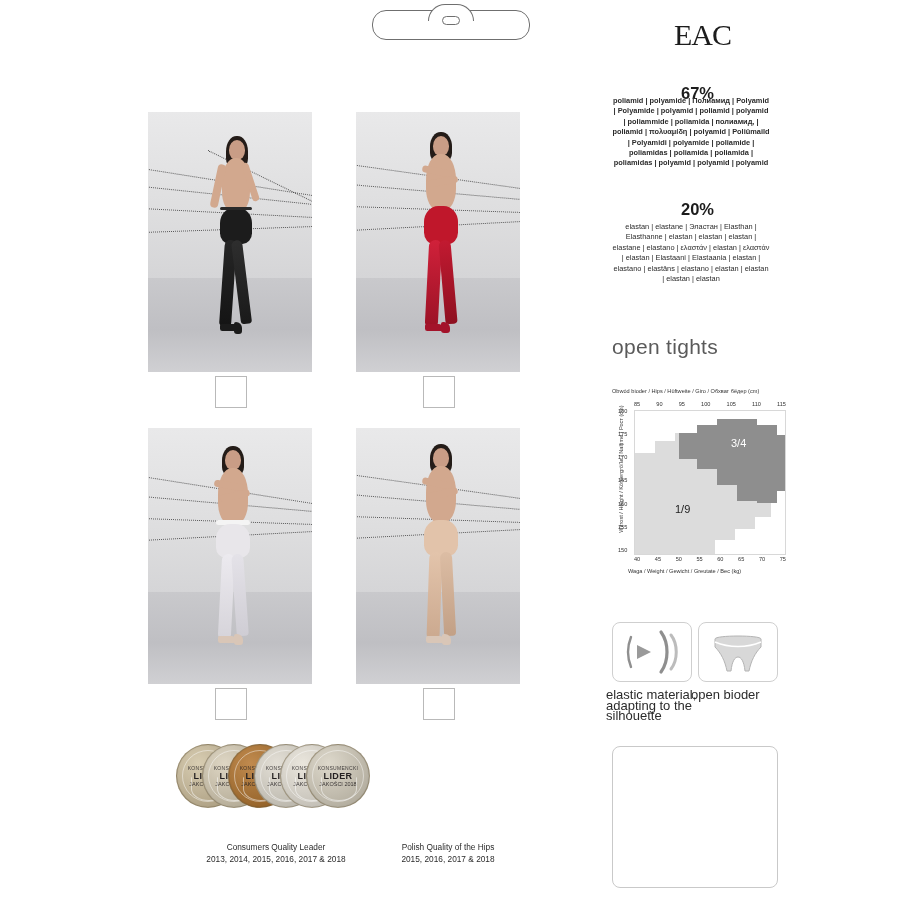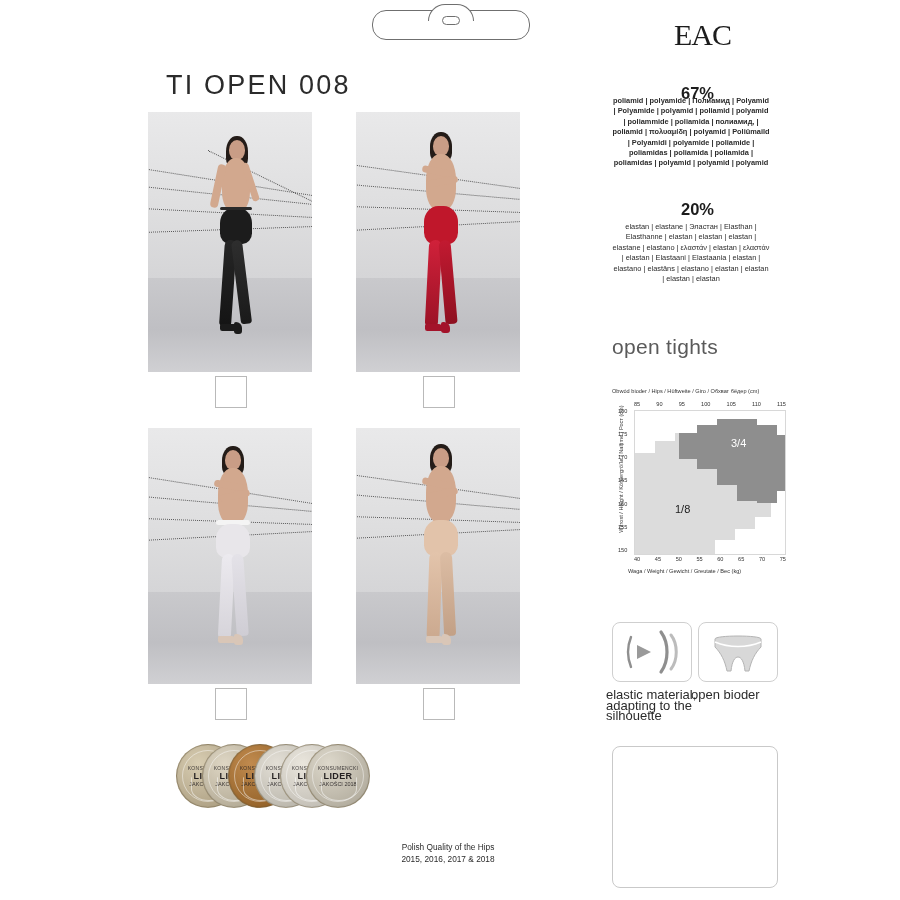--- a/index.html
+++ b/index.html
@@ -258,21 +258,20 @@
 </style>
 </head>
 <body>
 
 <div id="page">
 
   <div class="hanger"></div>
   <div class="hanger-notch"></div>
   <div class="hanger-hole"></div>
 
-  <div class="title">TI OPEN 008</div>
 
   <div class="photo" style="left:148px; top:112px; width:164px; height:260px;">
     <div class="bg-top"></div>
     <div class="floorline"></div>
     <div class="bg-bot"></div>
 
     <div class="rope" style="left:-6px; top:56px; width:186px; transform:rotate(9deg);"></div>
     <div class="rope" style="left:-6px; top:74px; width:190px; transform:rotate(6deg);"></div>
     <div class="rope" style="left:-6px; top:96px; width:188px; transform:rotate(3deg);"></div>
     <div class="rope" style="left:-6px; top:120px; width:192px; transform:rotate(-2deg);"></div>
@@ -408,20 +407,24 @@
     <div class="coin" style="left:130px; background:radial-gradient(circle at 35% 30%, #ddd8cb, #a8a293);">
       <div class="coin-in">
         <div class="c-top">KONSUMENCKI</div>
         <div class="c-mid">LIDER</div>
         <div class="c-bot">JAKOŚCI 2018</div>
       </div>
       <div class="wreath"></div>
     </div>
   </div>
 
+  <div class="caption" style="left:176px; top:842px; width:200px;">
+    <div>Consumers Quality Leader</div>
+    <div>2013, 2014, 2015, 2016, 2017 &amp; 2018</div>
+  </div>
 
 
   <div class="caption" style="left:378px; top:842px; width:140px;">
     <div>Polish Quality of the Hips</div>
     <div>2015, 2016, 2017 &amp; 2018</div>
   </div>
 
   <div class="eac">EAC</div>
 
   <div class="comp-head" style="left:681px; top:84px;">67%</div>
@@ -467,21 +470,21 @@
       <div class="cell light" style="left:100px; top:46px;  width:20px; height:72px;"></div>
       <div class="cell light" style="left:120px; top:58px;  width:16px; height:48px;"></div>
 
       <div class="cell dark" style="left:44px;  top:22px;  width:18px; height:26px;"></div>
       <div class="cell dark" style="left:62px;  top:14px;  width:20px; height:44px;"></div>
       <div class="cell dark" style="left:82px;  top:8px;   width:20px; height:66px;"></div>
       <div class="cell dark" style="left:102px; top:8px;   width:20px; height:82px;"></div>
       <div class="cell dark" style="left:122px; top:14px;  width:20px; height:78px;"></div>
       <div class="cell dark" style="left:136px; top:24px;  width:14px; height:56px;"></div>
 
-      <div class="zone-label" style="left:40px; top:92px;">1/8</div>
+      <div class="zone-label" style="left:40px; top:92px;">1/9</div>
       <div class="zone-label dark" style="left:96px; top:26px;text-align:right;">3/4</div>
     </div>
 
     <div class="chart-xbot">
       <span>40</span>
       <span>45</span>
       <span>50</span>
       <span>55</span>
       <span>60</span>
       <span>65</span>

